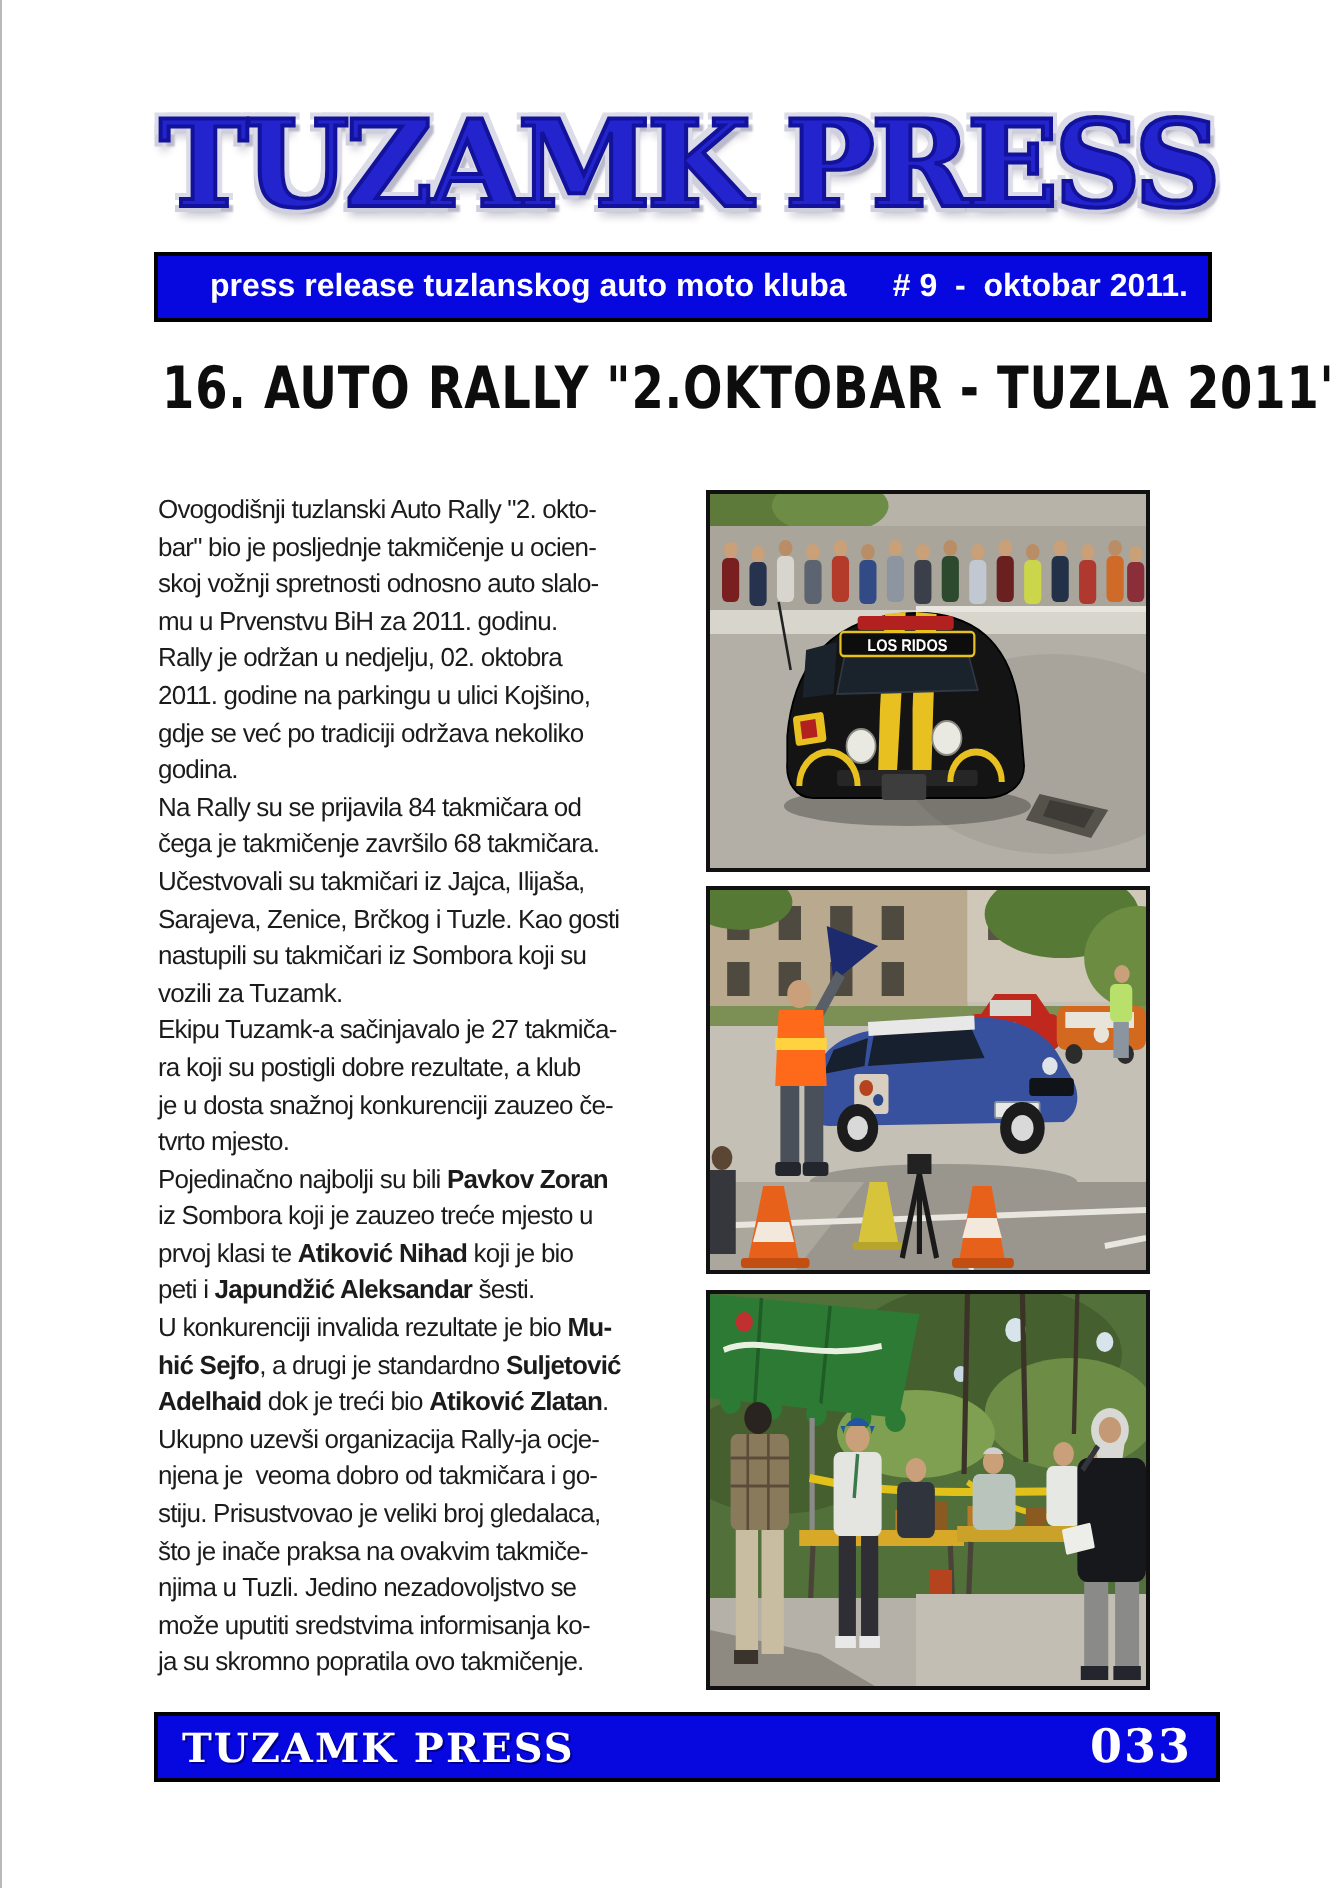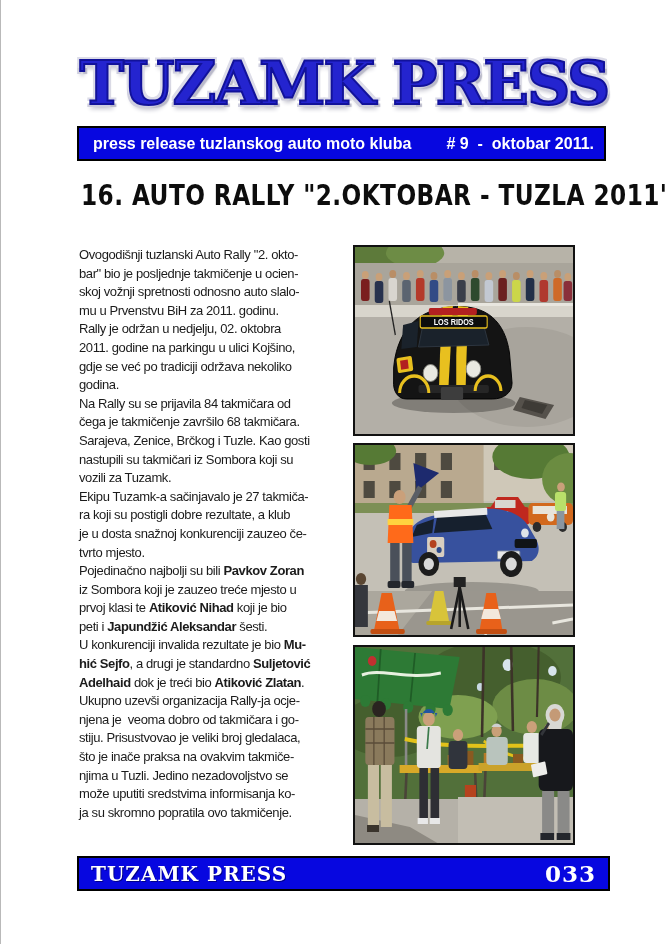--- a/index.html
+++ b/index.html
@@ -14,21 +14,21 @@
     font-family:"DejaVu Serif",serif;font-weight:bold;font-size:60px;line-height:1.1;
     color:#2424cf;letter-spacing:-2px;white-space:nowrap;
     -webkit-text-stroke:2px #12129a;
     text-shadow:-3px -3px 0 #dcdce8,3px -3px 0 #dcdce8,-3px 3px 0 #cfcfde,3px 3px 1px #b9b9c9,0 5px 4px #c4c4cf;
   }
   
   .tagline{
     position:absolute;left:76px;top:126px;width:529px;height:35px;box-sizing:border-box;
     background:#0707e0;border:2px solid #000;
     display:flex;align-items:center;justify-content:space-between;
-    padding:0 10px 0 14px;color:#ffffff;font-weight:bold;font-size:16px;white-space:pre;
+    padding:0 10px 0 26px;color:#ffffff;font-weight:bold;font-size:16px;white-space:pre;
   }
   
   .headline{
     position:absolute;left:80px;top:178px;
     font-family:"DejaVu Sans",sans-serif;font-weight:bold;font-size:27px;color:#0d0d0d;
     white-space:nowrap;letter-spacing:.5px;transform:scaleX(.86) scaleY(1.08);transform-origin:0 0;
   }
   
   .body-col{
     position:absolute;left:78px;top:246px;width:274px;
@@ -70,20 +70,21 @@
       <div class="line"><span>Ovogodišnji tuzlanski Auto Rally "2. okto-</span></div>
       <div class="line"><span>bar" bio je posljednje takmičenje u ocien-</span></div>
       <div class="line"><span>skoj vožnji spretnosti odnosno auto slalo-</span></div>
       <div class="line"><span>mu u Prvenstvu BiH za 2011. godinu.</span></div>
       <div class="line"><span>Rally je održan u nedjelju, 02. oktobra</span></div>
       <div class="line"><span>2011. godine na parkingu u ulici Kojšino,</span></div>
       <div class="line"><span>gdje se već po tradiciji održava nekoliko</span></div>
       <div class="line"><span>godina.</span></div>
       <div class="line"><span>Na Rally su se prijavila 84 takmičara od</span></div>
       <div class="line"><span>čega je takmičenje završilo 68 takmičara.</span></div>
+      <div class="line"><span>Učestvovali su takmičari iz Jajca, Ilijaša,</span></div>
       <div class="line"><span>Sarajeva, Zenice, Brčkog i Tuzle. Kao gosti</span></div>
       <div class="line"><span>nastupili su takmičari iz Sombora koji su</span></div>
       <div class="line"><span>vozili za Tuzamk.</span></div>
       <div class="line"><span>Ekipu Tuzamk-a sačinjavalo je 27 takmiča-</span></div>
       <div class="line"><span>ra koji su postigli dobre rezultate, a klub</span></div>
       <div class="line"><span>je u dosta snažnoj konkurenciji zauzeo če-</span></div>
       <div class="line"><span>tvrto mjesto.</span></div>
       <div class="line"><span>Pojedinačno najbolji su bili </span><span class="b">Pavkov Zoran</span></div>
       <div class="line"><span>iz Sombora koji je zauzeo treće mjesto u</span></div>
       <div class="line"><span>prvoj klasi te </span><span class="b">Atiković Nihad</span><span> koji je bio</span></div>

